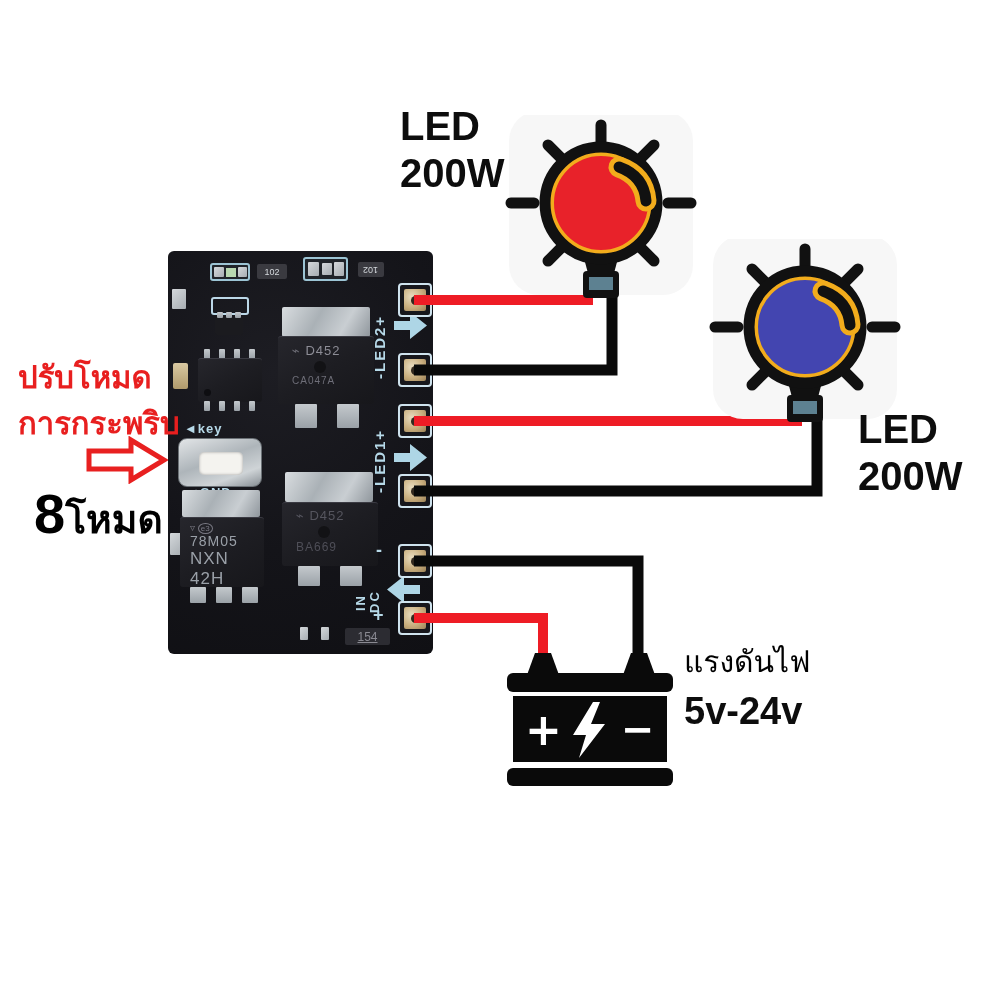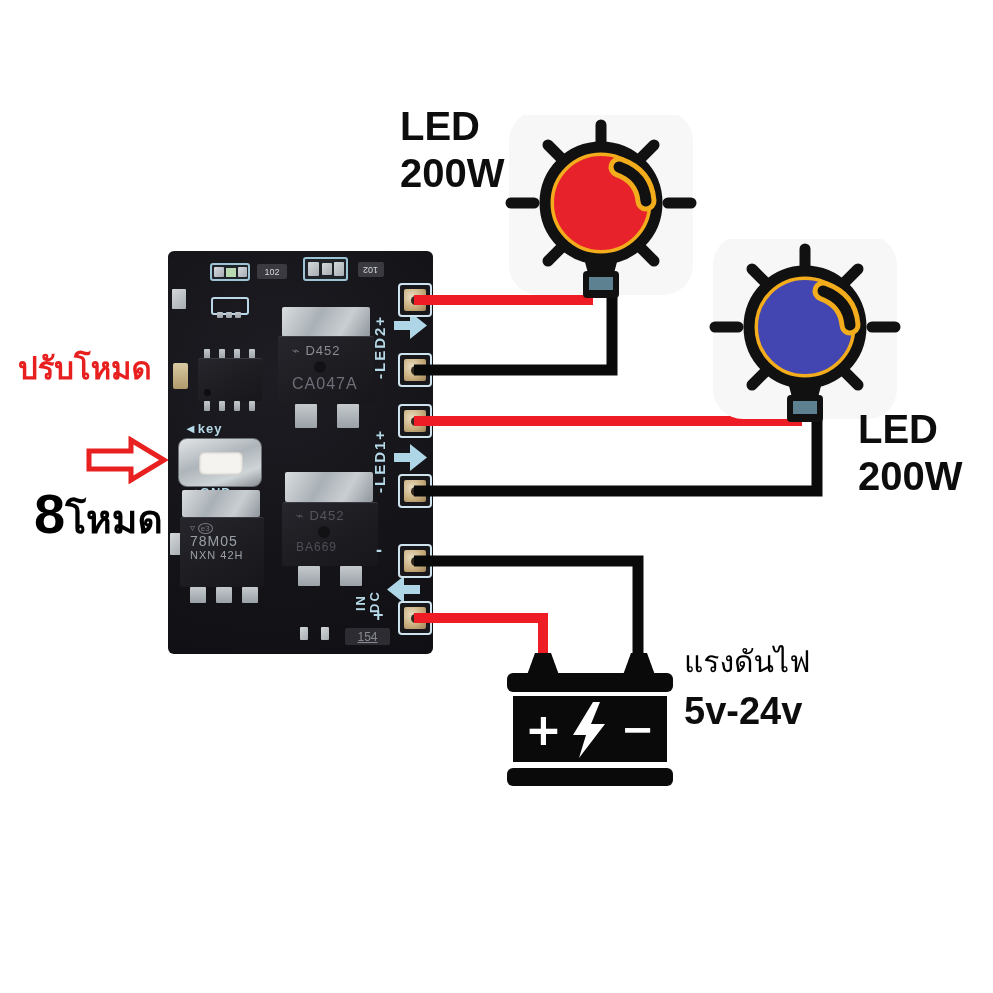--- a/index.html
+++ b/index.html
@@ -23,21 +23,21 @@
   .silk{color:#b6d9e8;font-weight:bold;}
   .chipbody{background:linear-gradient(150deg,#26262c 0%,#1d1d22 50%,#17171b 100%);
        border-radius:3px;border-top:1px solid #3a3a42;color:#8d8d96;}
   .tab{background:linear-gradient(120deg,#d9dde0 0%,#aab1b6 40%,#c9ced2 70%,#8f969c 100%);
        border-radius:2px;}
   .pin{background:linear-gradient(180deg,#c4c9cd,#9aa1a7);border-radius:1px;}
   .smdpad{background:linear-gradient(135deg,#d4d8db,#a7adb2);border-radius:1px;}
 
   
   .biglabel{font-weight:bold;color:#0d0d0d;font-size:40px;line-height:47px;}
-  .thai-red{color:#e81f1f;font-weight:bold;font-size:31px;line-height:46px;}
+  .thai-red{color:#e81f1f;font-weight:bold;font-size:31px;line-height:46px;margin-top:9px;}
   .thai-black{color:#000;font-size:30px;line-height:48px;}
   .voltage{font-weight:bold;font-size:38px;color:#0d0d0d;margin-top:4px;}
   .modecount{display:flex;align-items:baseline;color:#000;}
   .modecount .num{font-size:56px;font-weight:bold;line-height:1;}
   .modecount .word{font-size:39px;font-weight:bold;}
   svg{display:block;}
 </style>
 </head>
 <body>
 
@@ -84,38 +84,38 @@
       <div class="abs pin" style="left:51px;top:150px;width:6px;height:10px;"></div>
       <div class="abs pin" style="left:66px;top:150px;width:6px;height:10px;"></div>
       <div class="abs pin" style="left:81px;top:150px;width:6px;height:10px;"></div>
     </div>
 
     <div>
       <div class="abs tab" style="left:114px;top:56px;width:88px;height:30px;"></div>
       <div class="abs chipbody" style="left:110px;top:85px;width:96px;height:68px;padding:6px 8px 0 14px;">
         <div style="font-size:13px;letter-spacing:1px;"><span style="color:#6c6c75;">⌁</span> <span>D452</span></div>
         <div style="width:12px;height:12px;border-radius:50%;background:#121215;margin:3px 0 2px 22px;"></div>
-        <div style="font-size:16px;letter-spacing:1px;color:#6e6e78;">CA047A</div>
+        <div style="font-size:10px;letter-spacing:1px;color:#6e6e78;">CA047A</div>
       </div>
       <div class="abs pin" style="left:127px;top:153px;width:22px;height:24px;"></div>
       <div class="abs pin" style="left:169px;top:153px;width:22px;height:24px;"></div>
     </div>
 
     <div class="abs silk" style="left:16px;top:170px;font-size:13px;letter-spacing:1px;">◄key</div>
     <div class="abs" style="left:10px;top:187px;width:84px;height:49px;background:linear-gradient(160deg,#e2e5e7 0%,#aeb5ba 45%,#cfd4d7 75%,#878e94 100%);border-radius:9px;border:1px solid #6b7176;">
       <div class="abs" style="left:20px;top:13px;width:44px;height:23px;background:#f4f3ef;border-radius:5px;box-shadow:inset 0 0 3px #999;"></div>
     </div>
     <div class="abs silk" style="left:18px;top:234px;font-size:13px;letter-spacing:1px;">◄GND</div>
 
     <div>
       <div class="abs tab" style="left:14px;top:239px;width:78px;height:27px;"></div>
       <div class="abs chipbody" style="left:12px;top:266px;width:84px;height:70px;padding:4px 0 0 10px;">
         <div style="font-size:10px;color:#7a7a84;">▿ <span style="border:1px solid #7a7a84;border-radius:50%;padding:0 2px;font-size:8px;">e3</span></div>
         <div style="font-size:14px;letter-spacing:1px;color:#9aa0a8;">78M05</div>
-        <div style="font-size:11px;letter-spacing:1px;color:#9aa0a8;">NXN 42H</div>
+        <div style="font-size:17px;letter-spacing:1px;color:#9aa0a8;">NXN 42H</div>
       </div>
       <div class="abs pin" style="left:22px;top:336px;width:16px;height:16px;"></div>
       <div class="abs pin" style="left:48px;top:336px;width:16px;height:16px;"></div>
       <div class="abs pin" style="left:74px;top:336px;width:16px;height:16px;"></div>
     </div>
 
     <div>
       <div class="abs tab" style="left:117px;top:221px;width:88px;height:30px;"></div>
       <div class="abs chipbody" style="left:114px;top:251px;width:96px;height:64px;padding:5px 8px 0 14px;">
         <div style="font-size:13px;letter-spacing:1px;color:#55555e;"><span>⌁</span> <span>D452</span></div>
@@ -248,20 +248,21 @@
     <div>200W</div>
   </div>
 
   <div class="abs biglabel" style="left:858px;top:406px;z-index:3;">
     <div>LED</div>
     <div>200W</div>
   </div>
 
   <div class="abs thai-red" style="left:18px;top:346px;z-index:3;">
     <div>ปรับโหมด</div>
+    <div>การกระพริบ</div>
   </div>
 
   <svg class="abs" style="left:86px;top:436px;z-index:3;" width="82" height="48" viewBox="0 0 82 48">
     <polygon points="3,15 45,15 45,4 78,24 45,44 45,33 3,33" fill="#ffffff" stroke="#e82020" stroke-width="5"></polygon>
   </svg>
 
   <div class="abs modecount" style="left:34px;top:486px;z-index:3;">
     <span class="num">8</span>
       <span class="word">โหมด</span>
   </div>

